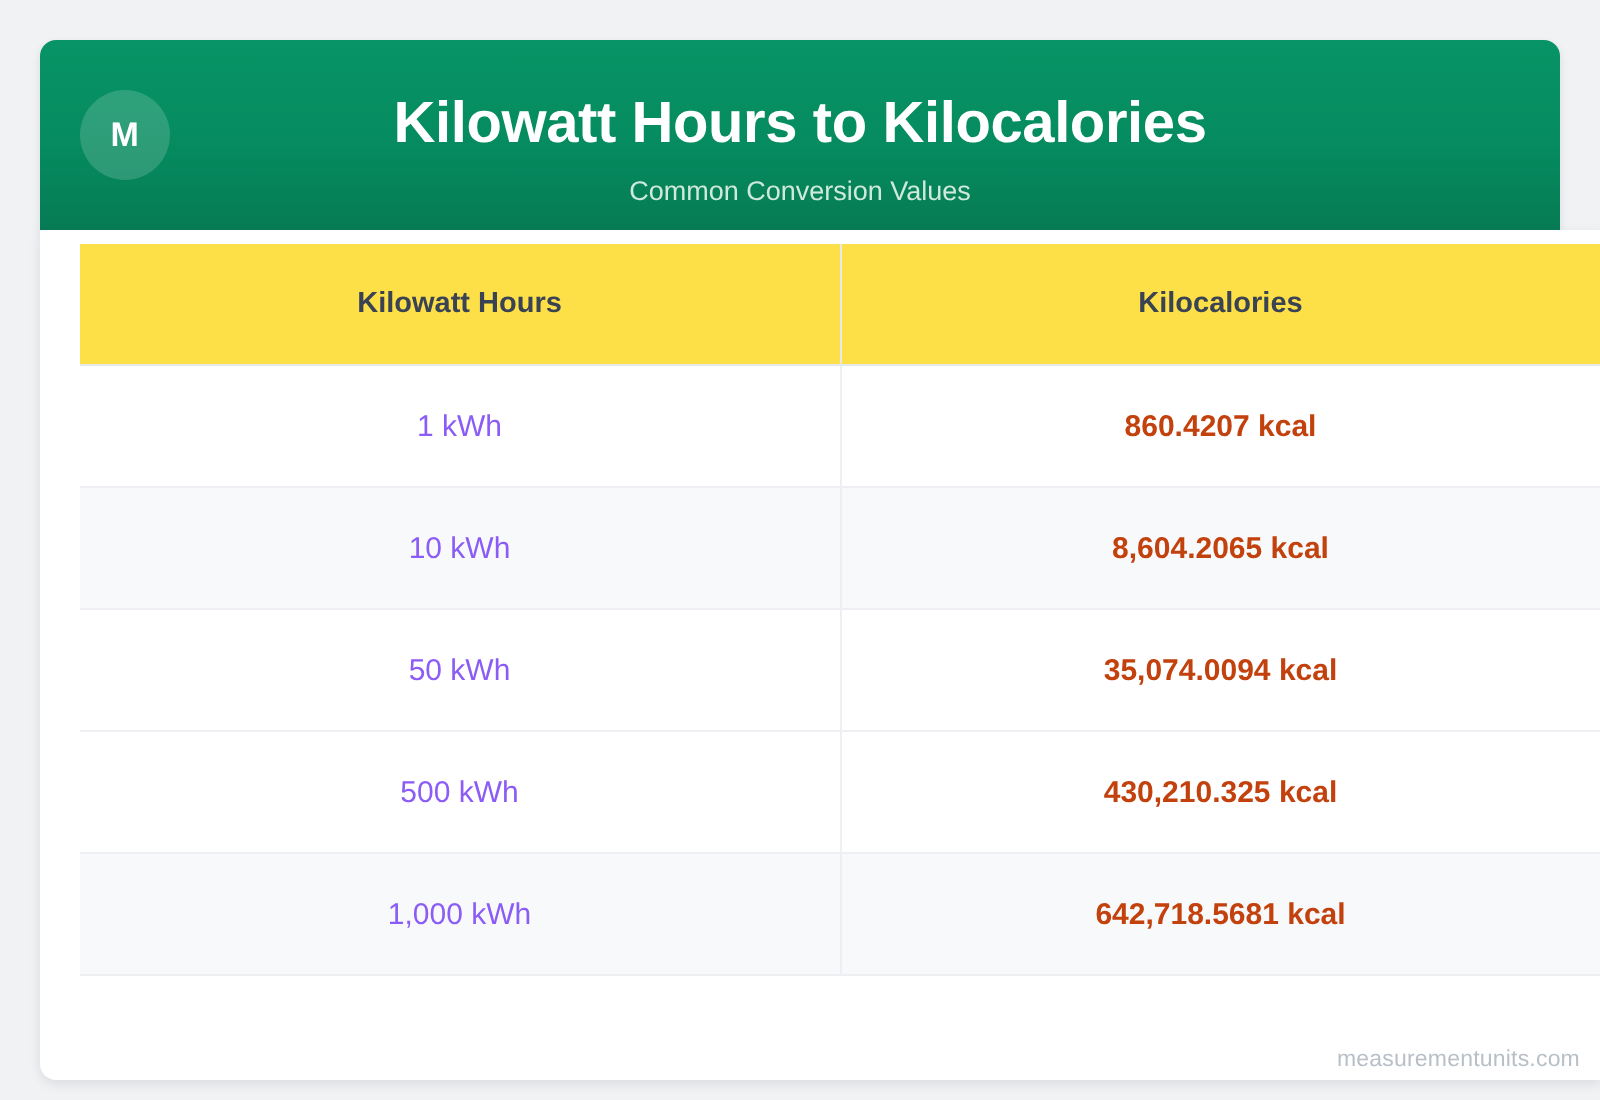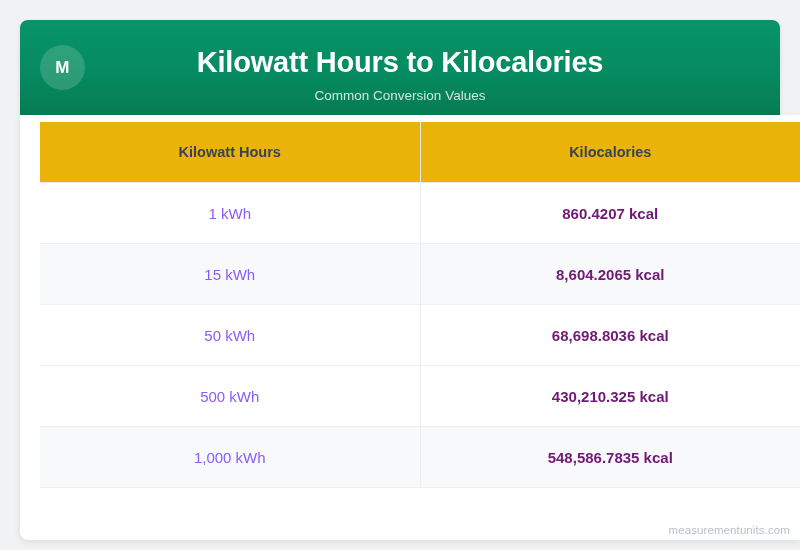--- a/index.html
+++ b/index.html
@@ -104,21 +104,21 @@
   table.conv {
     border-collapse: collapse;
     width: 760px;
     table-layout: fixed;
   }
   table.conv col.c-left  { width: 380px; }
   table.conv col.c-right { width: 380px; }
 
   table.conv thead th {
     height: 60px;
-    background: #eab308;
+    background: #fde047;
     color: #3a4354;
     font-size: 14.5px;
     font-weight: bold;
     text-align: center;
     border-bottom: 1px solid #e6e8ec;
     padding: 0;
   }
   table.conv thead th.divider {
     border-left: 1px solid #e6e8ec;
   }
@@ -129,21 +129,21 @@
     text-align: center;
     padding: 0;
     border-bottom: 1px solid #edeff2;
     vertical-align: middle;
   }
   table.conv tbody td.val-from {
     color: #8b5cf6;
     font-weight: normal;
   }
   table.conv tbody td.val-to {
-    color: #701a75;
+    color: #c2410c;
     font-weight: bold;
     border-left: 1px solid #edeff2;
   }
   table.conv tbody tr.odd td  { background: #ffffff; }
   table.conv tbody tr.even td { background: #f8f9fb; }
 
   
   .watermark {
     position: absolute;
     right: 10px;
@@ -184,34 +184,34 @@
           <th>Kilowatt Hours</th>
           <th class="divider">Kilocalories</th>
         </tr>
       </thead>
       <tbody>
         <tr class="odd">
           <td class="val-from">1 kWh</td>
           <td class="val-to">860.4207 kcal</td>
         </tr>
         <tr class="even">
-          <td class="val-from">15 kWh</td>
+          <td class="val-from">10 kWh</td>
           <td class="val-to">8,604.2065 kcal</td>
         </tr>
         <tr class="odd">
           <td class="val-from">50 kWh</td>
-          <td class="val-to">68,698.8036 kcal</td>
+          <td class="val-to">35,074.0094 kcal</td>
         </tr>
         <tr class="odd">
           <td class="val-from">500 kWh</td>
           <td class="val-to">430,210.325 kcal</td>
         </tr>
         <tr class="even">
           <td class="val-from">1,000 kWh</td>
-          <td class="val-to">548,586.7835 kcal</td>
+          <td class="val-to">642,718.5681 kcal</td>
         </tr>
       </tbody>
     </table>
   </div>
 
   <div class="watermark">measurementunits.com</div>
 
 </div>
 
 </body></html>

